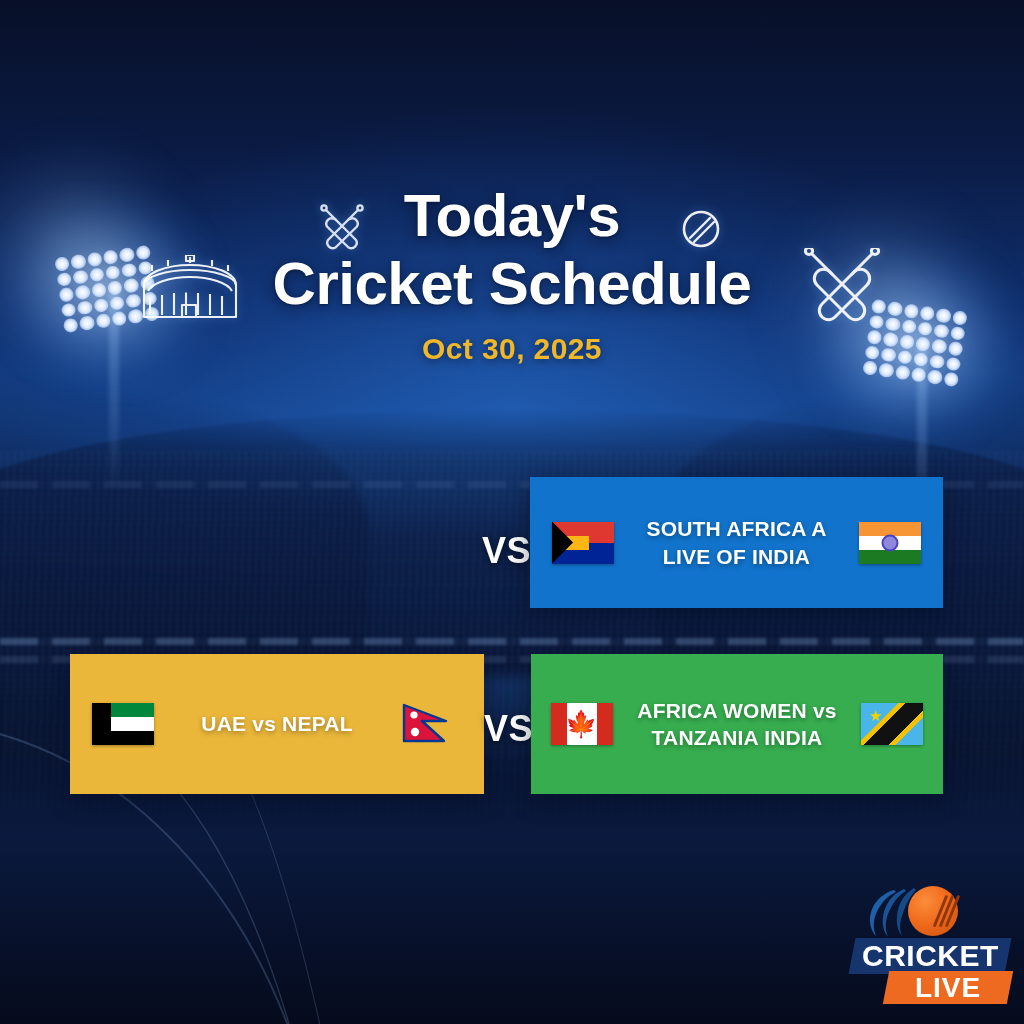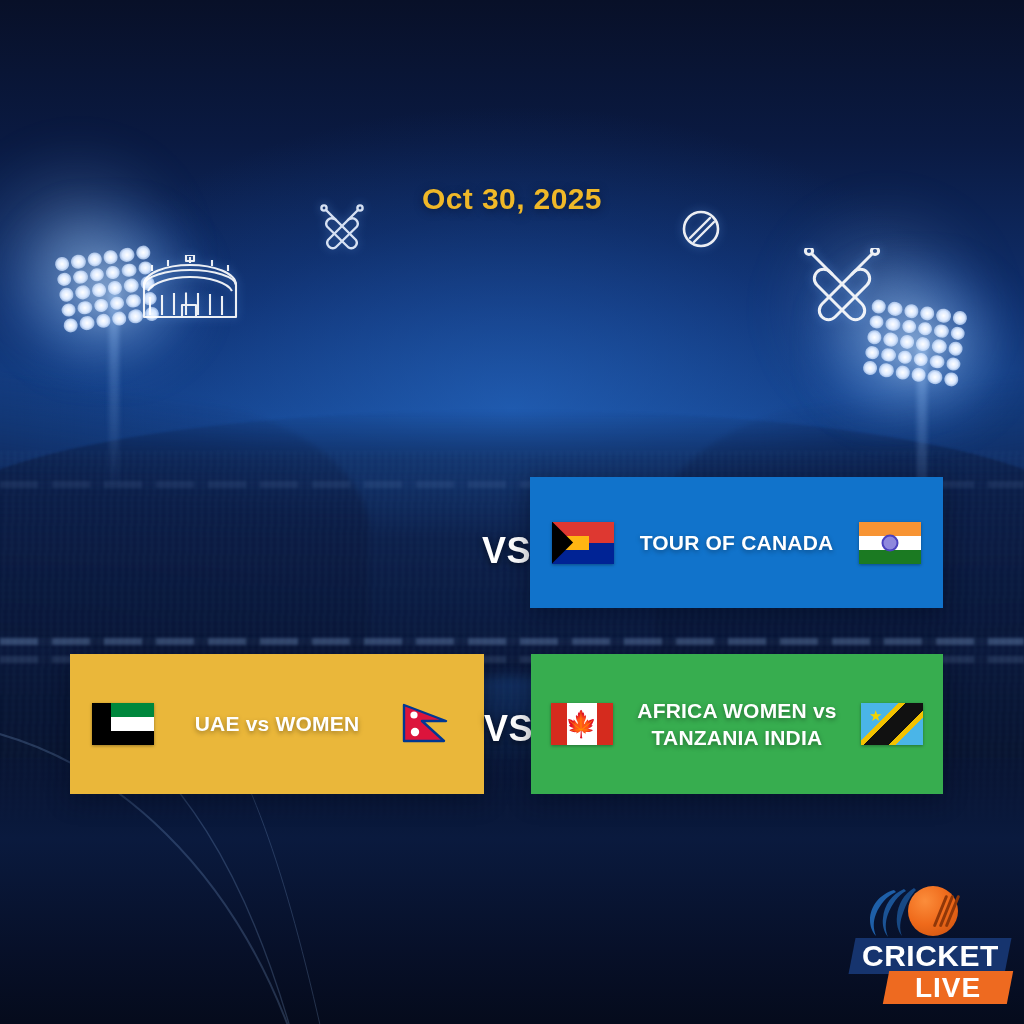--- a/index.html
+++ b/index.html
@@ -108,21 +108,21 @@
   
   .header{ position:absolute; left:0; right:0; top:182px; text-align:center; }
   .title{
     color:#ffffff; font-weight:bold; font-size:60px; line-height:1.13;
     letter-spacing:-0.5px;
     text-shadow:0 3px 14px rgba(4,16,46,0.65), 0 1px 3px rgba(0,0,0,0.4);
   }
   .title .l1{ display:block; }
   .title .l2{ display:block; }
   .subtitle{
-    color:#f0b828; font-weight:bold; font-size:30px;
+    margin-top:14px; color:#f0b828; font-weight:bold; font-size:30px;
     letter-spacing:0.4px;
     text-shadow:0 2px 9px rgba(4,16,46,0.6);
   }
 
   
   .grid{ position:absolute; left:0; top:0; width:1024px; height:1024px; }
   .card{
     position:absolute; display:flex; align-items:center;
     box-shadow:0 6px 22px rgba(2,10,30,0.45);
   }
@@ -353,51 +353,56 @@
   </svg>
 
   <svg class="lineicon" id="cricket-ball-icon" viewBox="0 0 42 42">
     <circle cx="21" cy="21" r="17" fill="none" stroke="#ffffff" stroke-width="2.6"></circle>
     <path d="M10,30 L30,10" stroke="#ffffff" stroke-width="2.4" stroke-linecap="round"></path>
     <path d="M14,34 L34,14" stroke="#ffffff" stroke-width="2.4" stroke-linecap="round"></path>
   </svg>
 </div>
 
 <div class="header">
+  <div class="title">
+    <span class="l1">Today's</span>
+    <span class="l2">Cricket Schedule</span>
+  </div>
   <div class="subtitle">Oct 30, 2025</div>
 </div>
 
 <div class="grid">
 
 
   <div class="vs" id="vs-top">VS</div>
 
   <div class="card" id="match-card-2">
     <div class="flag fl-za">
       <div class="top"></div>
         <div class="bot"></div>
       <div class="gr"></div>
         <div class="wy"></div>
         <div class="blk"></div>
     </div>
     <div class="names">
-      <div>TOUR OF CANADA</div>
+      <div>SOUTH AFRICA A</div>
+      <div>LIVE OF INDIA</div>
     </div>
     <div class="flag fl-in"></div>
   </div>
 
   <div class="card" id="match-card-3">
     <div class="flag fl-ae">
       <div class="hoist"></div>
         <div class="s1"></div>
         <div class="s2"></div>
         <div class="s3"></div>
     </div>
     <div class="names">
-      <div>UAE vs WOMEN</div>
+      <div>UAE vs NEPAL</div>
     </div>
     <div class="flag fl-np">
       <svg viewBox="0 0 62 42" width="62" height="42">
         <path d="M4,2 L46,18 L22,18 L44,38 L4,38 Z" fill="#dc143c" stroke="#003893" stroke-width="2.4" stroke-linejoin="round"></path>
         <circle cx="14" cy="12" r="3.6" fill="#fff"></circle>
         <circle cx="15" cy="29" r="4.2" fill="#fff"></circle>
       </svg>
     </div>
   </div>
 

